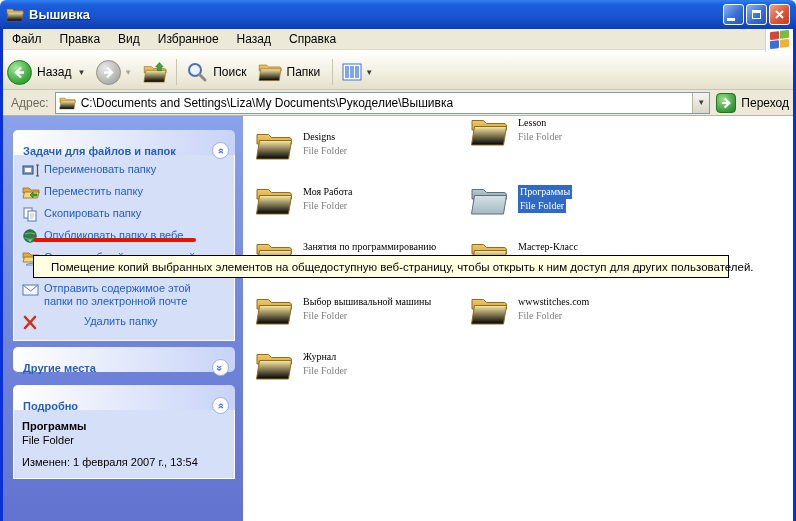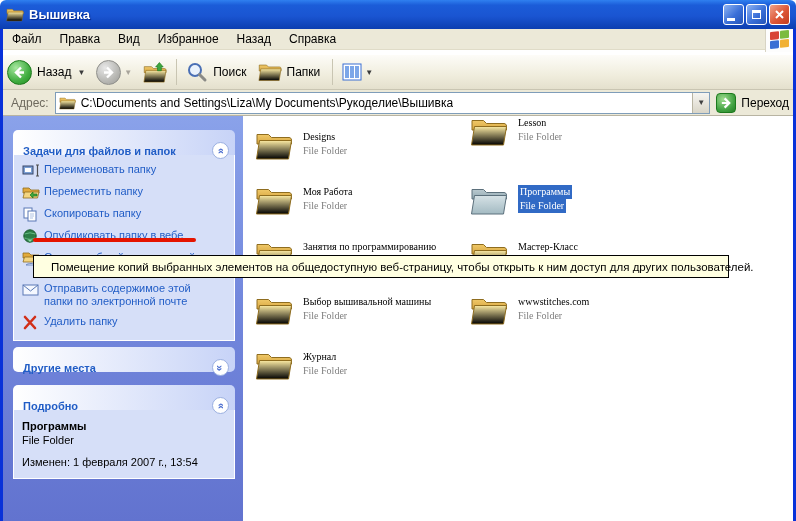--- a/index.html
+++ b/index.html
@@ -69,21 +69,21 @@
   .panel-hd.rounded { border-radius:5px; }
   .chev { margin-left:auto; width:17px; height:17px; border-radius:50%; background:#fff;
     border:1px solid #9aafe0; color:#4d6fd0; display:flex; align-items:center; justify-content:center;
     font-weight:bold; font-size:11px; }
   .chev span { display:inline-block; }
   .chev.up span { transform:rotate(-90deg); }
   .chev.down span { transform:rotate(90deg); }
   .panel-bd { background:#d6dff8; border:1px solid #fff; border-top:none; padding:8px 6px 8px 8px; }
 
   .task { display:flex; align-items:flex-start; margin-bottom:7px; }
-  .task:last-child { margin-bottom:2px; }
+  .task:last-child { margin-bottom:2px;gap:40px; }
   .task .tico { flex:0 0 18px; height:15px; margin-right:4px; }
   .task a { color:#215dc6; text-decoration:none; line-height:13px; display:block; }
 
   .details-bd { background:#d6dff8; border:1px solid #fff; border-top:none; padding:10px 8px; color:#000; }
   .det-name { font-weight:bold; margin-bottom:2px; }
   .det-type { margin-bottom:10px; }
 
   
   .tile { position:absolute; display:flex; align-items:flex-start; font-size:10px;font-family:Liberation Serif, serif; }
   .tile .fico { margin-right:10px; }

